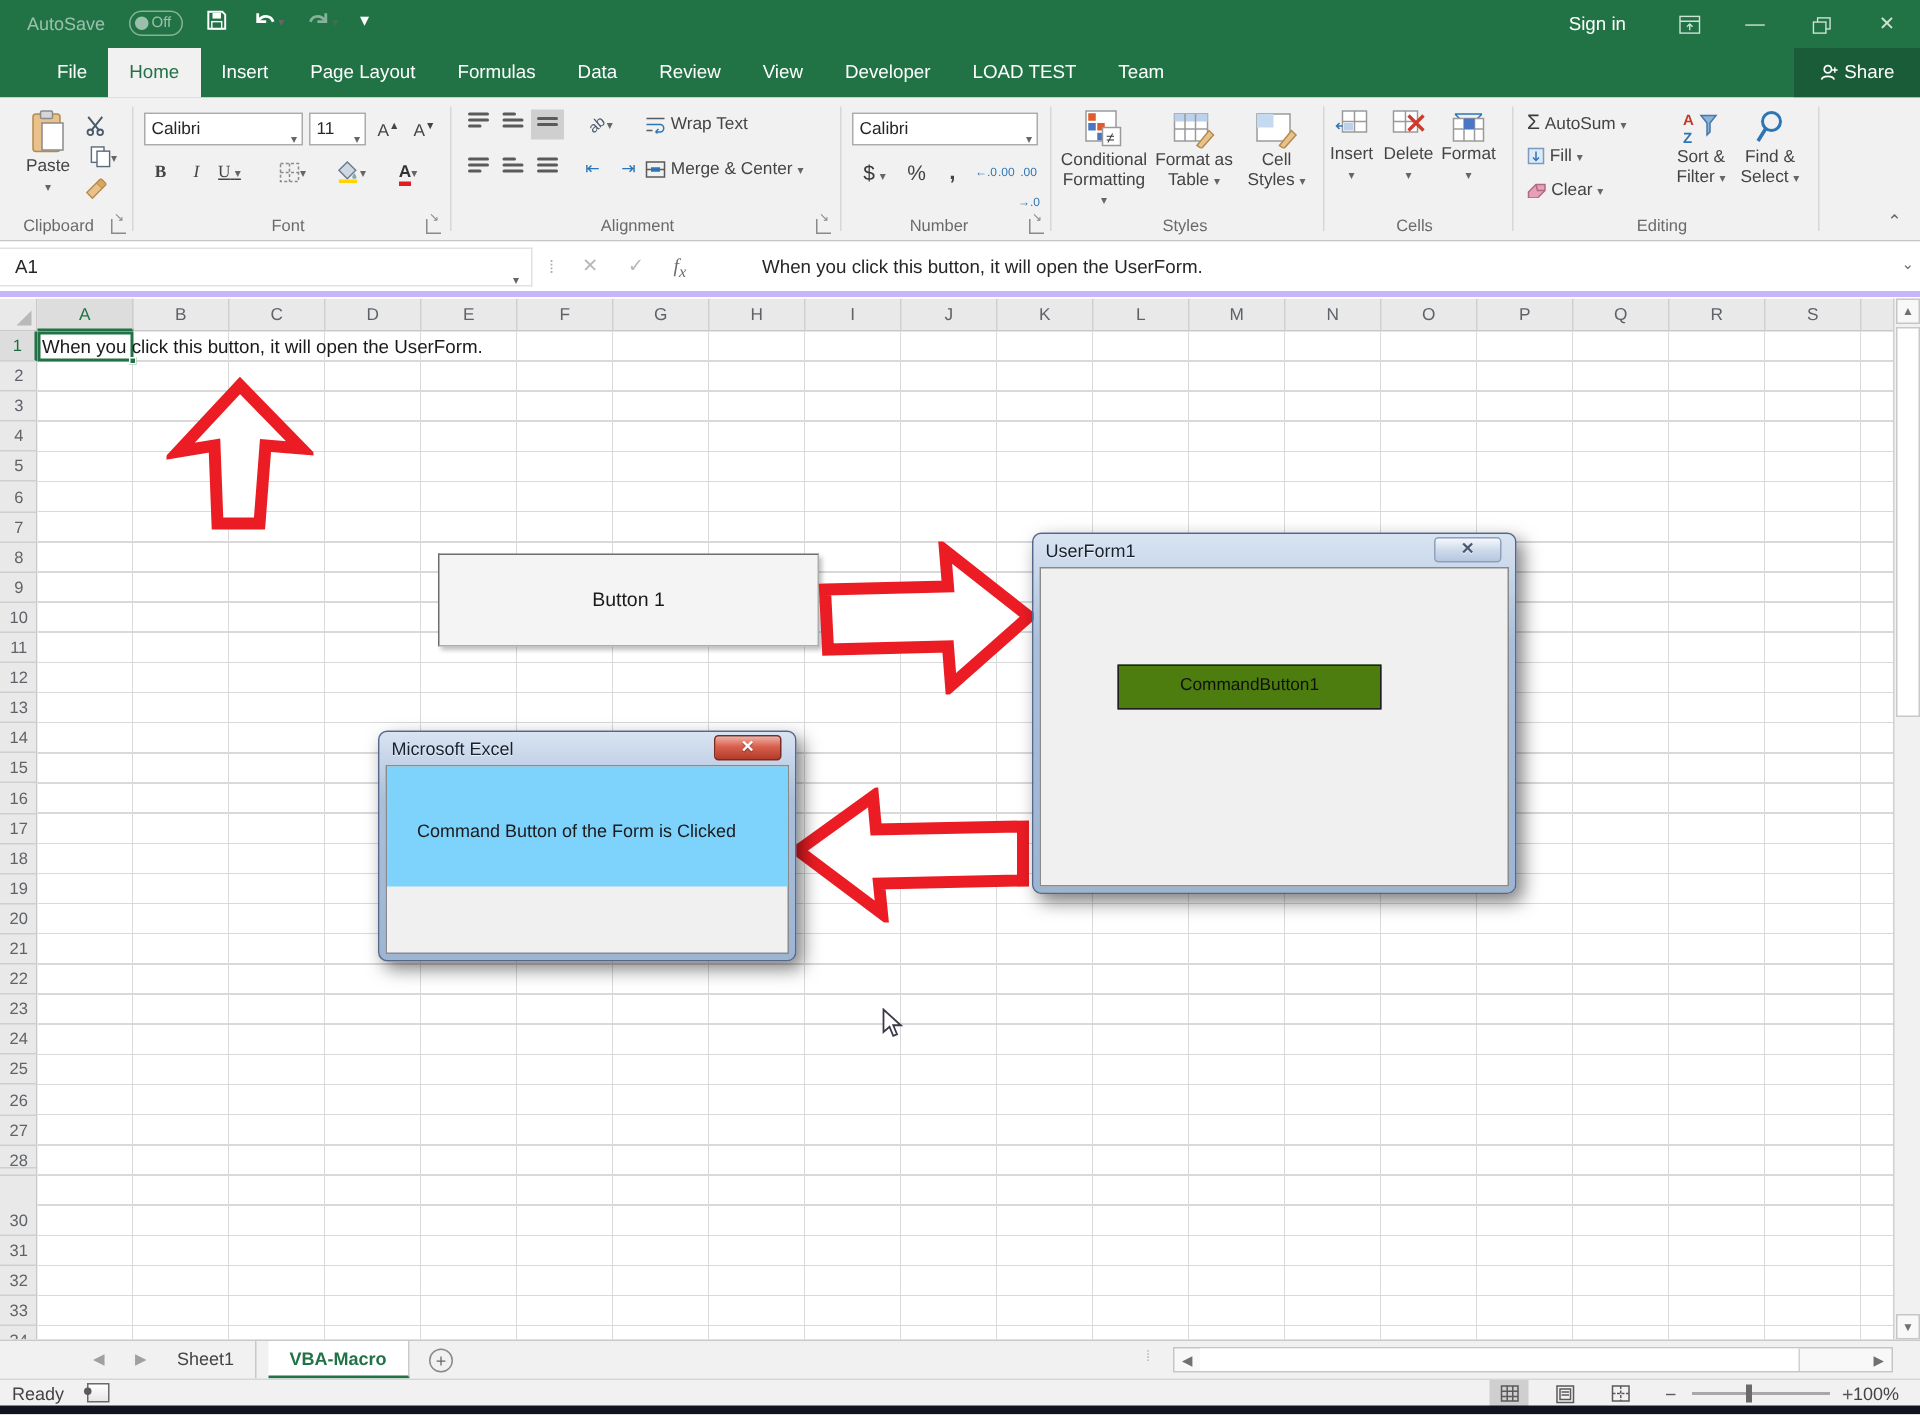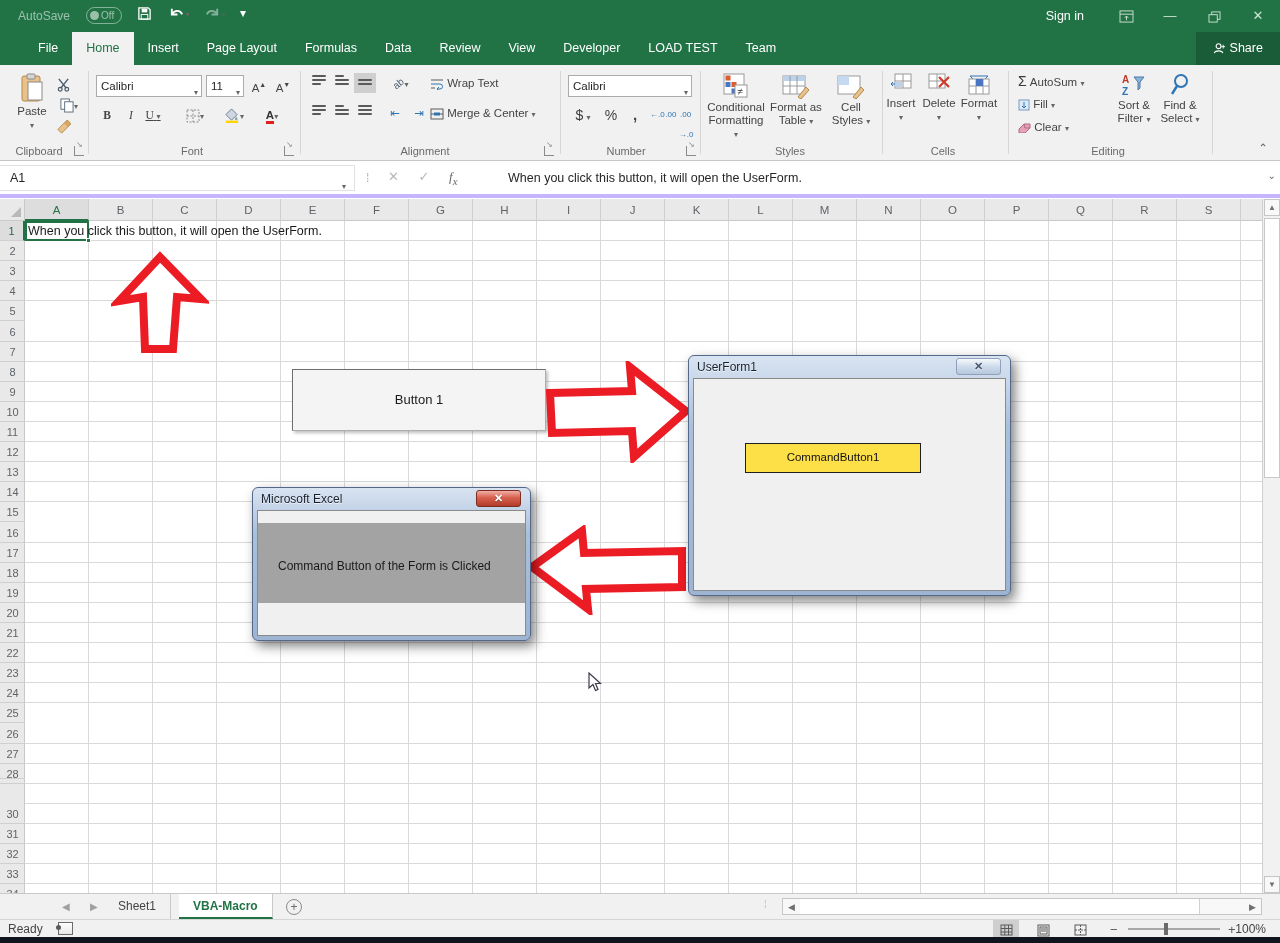--- a/index.html
+++ b/index.html
@@ -76,23 +76,23 @@
 
   #sheet-btn { position:absolute; left:267px; top:148px; width:254px; height:62px; background:#f4f4f4; border:1px solid #6e6e6e; border-right-color:#adadad; border-bottom-color:#adadad; box-shadow:2px 2px 3px rgba(0,0,0,.25); text-align:center; line-height:60px; font-size:13px; color:#1a1a1a; }
 
   
   .win7 { position:absolute; border:1px solid #55688a; border-radius:6px; background:linear-gradient(#d9e4f2,#aabfda 30%,#9db4d3); box-shadow:4px 5px 12px rgba(0,0,0,.5); }
   .win7-title { position:relative; height:22px; line-height:22px; padding-left:8px; font-size:12px; color:#17202b; text-shadow:0 1px 0 rgba(255,255,255,.7); }
   .win7-close { position:absolute; top:2px; right:9px; width:45px; height:17px; border:1px solid #90a0ba; border-radius:3px; background:linear-gradient(#f6f9fc,#cfdbeb 50%,#b6c7de); text-align:center; line-height:15px; font-size:11px; font-weight:bold; color:#4a5a72; }
   .win7-close.red { background:linear-gradient(#f0b0a4,#d8604f 45%,#b23b29); border-color:#7c2c1e; color:#fff; text-shadow:0 1px 1px rgba(0,0,0,.4); }
   .win7-client { position:absolute; left:4px; right:4px; bottom:4px; border:1px solid #8a8a8a; background:#f0f0f0; }
 
-  #cmdbtn { position:absolute; left:51px; top:64px; width:176px; height:30px; background:#fde047; border:1.5px solid #1f1f1f; text-align:center; line-height:27px; font-size:11.5px; color:#111; }
-
-  #msg-body { position:absolute; left:0; right:0; top:12px; height:80px; background:#a3a3a3; }
+  #cmdbtn { position:absolute; left:51px; top:64px; width:176px; height:30px; background:#4d7c0f; border:1.5px solid #1f1f1f; text-align:center; line-height:27px; font-size:11.5px; color:#111; }
+
+  #msg-body { position:absolute; left:0; right:0; top:0; height:80px; background:#7dd3fc; }
   #msg-text { position:absolute; left:20px; top:36px; font-size:12px; color:#1a1a1a; }
   #msg-footer { position:absolute; left:0; right:0; bottom:0; height:43px; background:#f0f0f0; border-top:1px solid #dfdfdf; }
   #ok-btn { position:absolute; right:13px; top:8px; width:89px; height:25px; background:linear-gradient(#f4f4f4,#e2e2e2); border:1px solid #707070; box-shadow:0 0 0 2px #cfe2f5 inset; text-align:center; line-height:23px; font-size:12px; color:#111; }
 
   
   #tabbar { position:absolute; left:0; top:893px; width:1280px; height:26px; background:#f1f1f1; border-top:1px solid #c9c9c9; }
   .navarr { position:absolute; top:0; height:26px; line-height:26px; color:#a0a0a0; font-size:10px; }
   .stab { position:absolute; top:0; height:25px; line-height:25px; padding:0 14px; font-size:12px; color:#444; border-right:1px solid #c9c9c9; }
   .stab.active { background:#fff; color:#217346; font-weight:bold; border-bottom:2px solid #217346; }
   #newsheet { position:absolute; left:286px; top:5px; width:16px; height:16px; border:1px solid #8a8a8a; border-radius:50%; color:#6a6a6a; text-align:center; line-height:14px; font-size:12px; }

